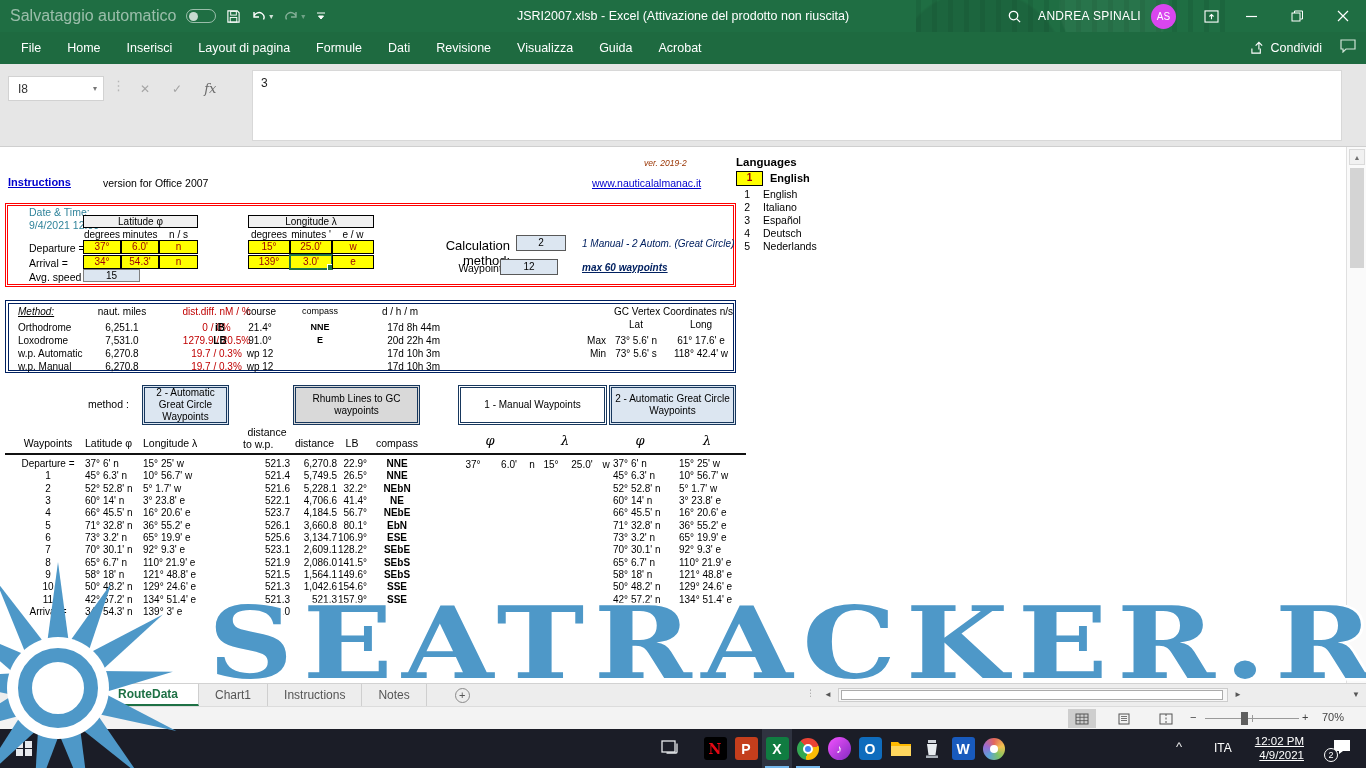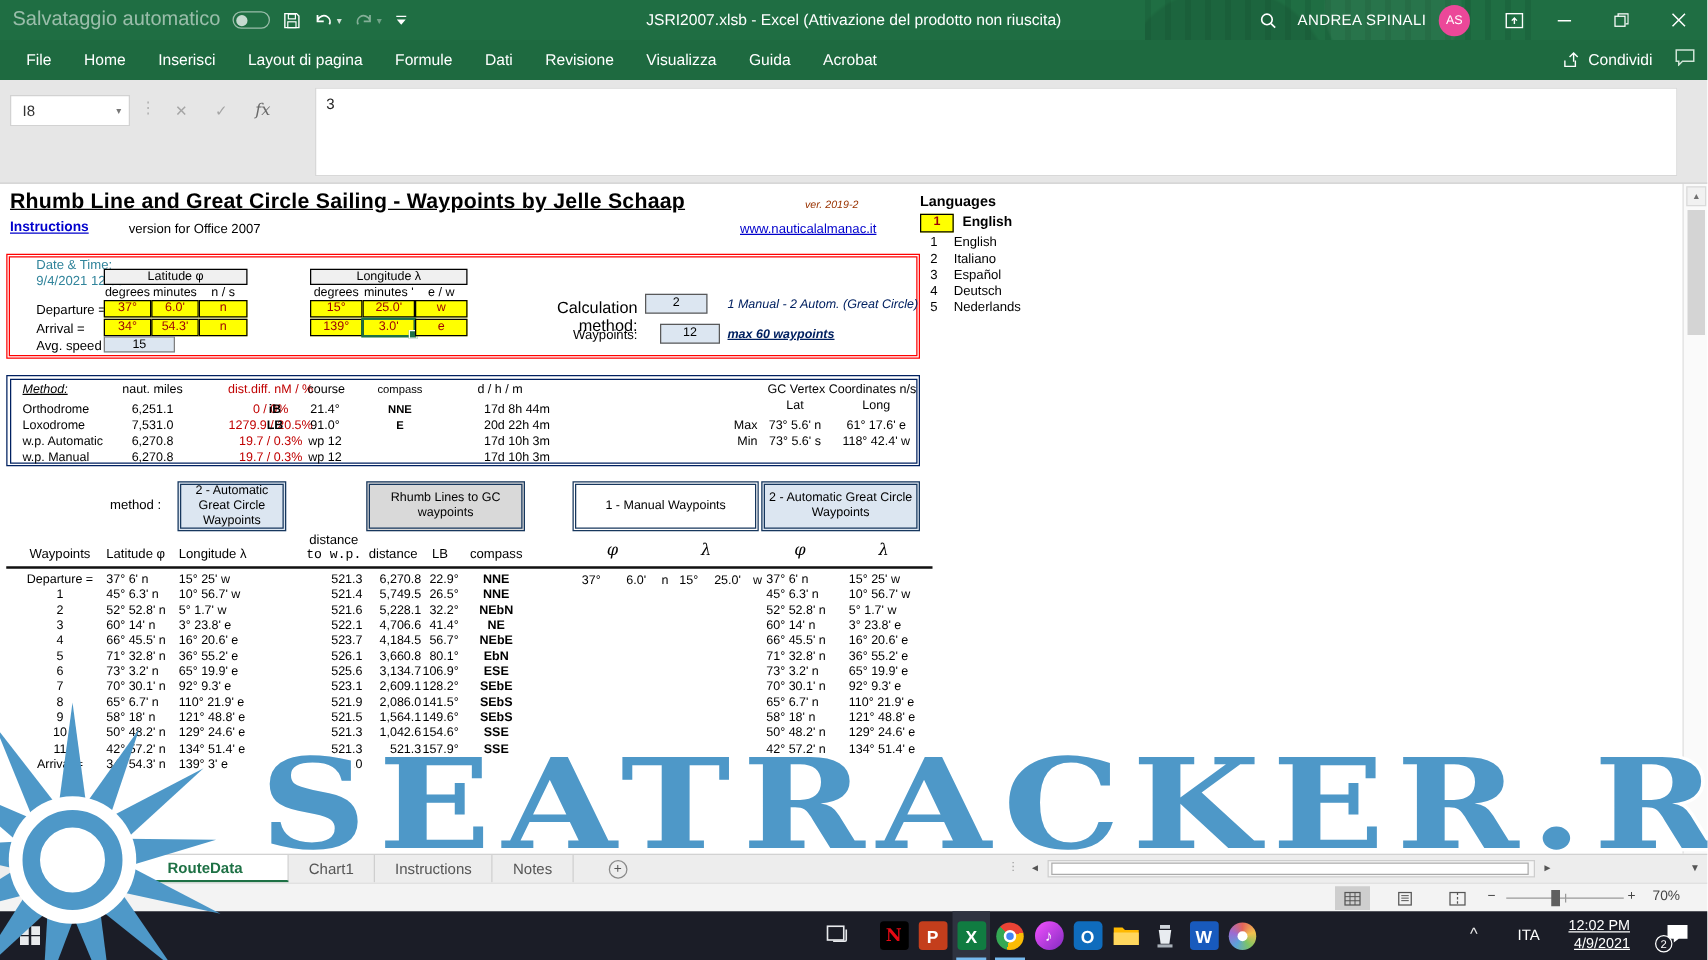--- a/index.html
+++ b/index.html
@@ -22,21 +22,21 @@
   .toggle::after { content:""; position:absolute; left:2px; top:1.5px; width:9px; height:9px; border-radius:50%;
     background:rgba(255,255,255,.75); }
   .qicon { display:flex; align-items:center; color:#fff; }
   .qicon.dim { opacity:.45; }
   .caret { font-size:8px; color:rgba(255,255,255,.8); margin-left:2px; }
   .tb-title { position:absolute; left:0; right:0; top:0; height:32px; display:flex; align-items:center;
     justify-content:center; color:#fff; font-size:12.5px; pointer-events:none; }
   .tb-right { position:absolute; right:0; top:0; height:32px; display:flex; align-items:center; }
   .tb-search { width:40px; height:32px; display:flex; align-items:center; justify-content:center; }
   .tb-user { color:#fff; font-size:12px; margin:0 10px 0 4px; letter-spacing:.3px; }
-  .avatar { width:25px; height:25px; border-radius:50%; background:#ec4899; color:#fff; font-size:10px;
+  .avatar { width:25px; height:25px; border-radius:50%; background:#d946ef; color:#fff; font-size:10px;
     display:flex; align-items:center; justify-content:center; margin-right:18px; }
   .winbtn { width:46px; height:32px; display:flex; align-items:center; justify-content:center; color:#fff; }
   .ribbondisp { width:34px; height:32px; display:flex; align-items:center; justify-content:center; color:#fff; }
 
   .rtabs { position:absolute; left:8px; top:0; height:32px; display:flex; align-items:center; }
   .rtab { color:#fff; font-size:12.5px; padding:0 13px; height:32px; display:flex; align-items:center; }
   .share-area { position:absolute; right:10px; top:0; height:32px; display:flex; align-items:center; gap:18px; color:#fff; }
   .share-lbl { font-size:12.5px; }
 
   
@@ -126,21 +126,21 @@
     color:#707070; font-size:7px; display:flex; align-items:center; justify-content:center; }
   .vs-thumb { position:absolute; left:3px; top:21px; width:14px; height:100px; background:#D4D4D4; }
 
   
   .tabsbar { position:absolute; left:0; top:683px; width:1366px; height:23px; background:#EDEDED;
     border-top:1px solid #D2D2D2; z-index:10; }
   .tnav { position:absolute; top:5px; color:#8a8a8a; font-size:9px; }
   .stabs { position:absolute; left:98px; top:0; height:22px; display:flex; align-items:stretch; }
   .stab { padding:0 16px; font-size:12px; color:#555; display:flex; align-items:center; border-right:1px solid #cfcfcf; }
   .stab.active { background:#fff; color:#1E7145; font-weight:bold; border-bottom:2.5px solid #1E7145;
-    border-right:1px solid #cfcfcf; padding:0 36px; }
+    border-right:1px solid #cfcfcf; padding:0 20px; }
   .addsheet { margin-left:28px; align-self:center; width:15px; height:15px; border:1px solid #8a8a8a; border-radius:50%;
     color:#555; font-size:11px; line-height:13px; text-align:center; }
   .hscroll-track { position:absolute; left:838px; top:4px; width:390px; height:14px; background:#F6F6F6;
     border:1px solid #CDCDCD; }
   .hscroll-thumb { position:absolute; left:2px; top:1px; width:382px; height:10px; background:#fff; border:1px solid #ABABAB; }
   .hs-arrow { position:absolute; top:4px; width:16px; height:14px; color:#555; font-size:8px; text-align:center; line-height:14px; }
   .hdots { position:absolute; left:806px; top:4px; color:#9a9a9a; font-size:9px; letter-spacing:1px; }
 
   
   .statusbar { position:absolute; left:0; top:706px; width:1366px; height:23px; background:#F3F3F3;
@@ -291,21 +291,20 @@
   <div class="fbtns">
     <span>✕</span>
     <span>✓</span>
     <span class="fx">fx</span>
   </div>
   <div class="finput">3</div>
 </div>
 
 <div class="sheet">
 
-  <div class="ws-title">Rhumb Line and Great Circle Sailing - Waypoints by Jelle Schaap</div>
   <div class="rev">ver. 2019-2</div>
 
   <div class="abs link" style="left:8px;top:29px;font-size:11px;font-weight:bold;">Instructions</div>
   <div class="abs" style="left:103px;top:30px;font-size:10.5px;">version for Office 2007</div>
   <div class="abs link" style="left:592px;top:30px;font-size:10.5px;">www.nauticalalmanac.it</div>
 
   <div class="lang-title">Languages</div>
   <div class="lang-sel">1</div>
   <div class="lang-selname">English</div>
   <div class="langlist">
@@ -367,21 +366,21 @@
   <span class="ycell" style="left:332px;top:108px;width:42px;">e</span>
 
   <span class="rowlbl" style="left:29px;top:124px;">Avg. speed</span>
   <span class="bcell" style="left:83px;top:122px;width:57px;height:13px;line-height:12px;">15</span>
 
   <span class="abs" style="left:396px;top:91px;width:114px;text-align:right;font-size:13px;">Calculation method:</span>
   <span class="bcell" style="left:516px;top:88px;width:50px;height:16px;line-height:14px;border:1.5px solid #595959;">2</span>
   <span class="abs navy-i" style="left:582px;top:91px;">1 Manual - 2 Autom. (Great Circle)</span>
 
   <span class="abs" style="left:396px;top:115px;width:114px;text-align:right;font-size:10.5px;">Waypoints:</span>
-  <span class="bcell" style="left:528px;top:112px;width:48px;height:16px;line-height:14px;border:1.5px solid #595959;">12</span>
+  <span class="bcell" style="left:500px;top:112px;width:58px;height:16px;line-height:14px;border:1.5px solid #595959;">12</span>
   <span class="abs navy-i" style="left:582px;top:115px;text-decoration:underline;font-weight:bold;">max 60 waypoints</span>
 
   <div class="dbox-navy" style="left:5px;top:153px;width:731px;height:73px;"></div>
   <span class="mh" style="left:18px;top:159px;font-style:italic;text-decoration:underline;">Method:</span>
   <span class="mh" style="left:90px;top:159px;width:64px;text-align:center;">naut. miles</span>
   <span class="mh" style="left:165px;top:159px;width:103px;text-align:center;color:#C00000;">dist.diff. nM / %</span>
   <span class="mh" style="left:234px;top:159px;width:52px;text-align:center;"></span>
   <span class="mh" style="left:236px;top:159px;width:50px;text-align:center;">course</span>
   <span class="mh" style="left:290px;top:159px;width:60px;text-align:center;font-size:9px;">compass</span>
   <span class="mh" style="left:360px;top:159px;width:80px;text-align:center;">d / h / m</span>
@@ -441,21 +440,21 @@
   <span class="abs" style="left:88px;top:251px;font-size:10.5px;">method :</span>
   <div class="wbtn" style="left:142px;top:238px;width:87px;background:#DCE6F1;">2 - Automatic Great Circle Waypoints</div>
   <div class="wbtn" style="left:293px;top:238px;width:127px;background:#D9D9D9;">Rhumb Lines to GC waypoints</div>
   <div class="wbtn" style="left:458px;top:238px;width:149px;background:#FFFFFF;">1 - Manual Waypoints</div>
   <div class="wbtn" style="left:609px;top:238px;width:127px;background:#DCE6F1;">2 - Automatic Great Circle Waypoints</div>
 
   <span class="wph" style="left:8px;top:290px;width:80px;text-align:center;">Waypoints</span>
   <span class="wph" style="left:85px;top:290px;">Latitude φ</span>
   <span class="wph" style="left:143px;top:290px;">Longitude λ</span>
   <span class="wph" style="left:243px;top:279px;width:48px;text-align:center;">distance</span>
-  <span class="wph" style="left:243px;top:291px;width:48px;text-align:center;font-family:Liberation Mono, monospace;">to w.p.</span>
+  <span class="wph" style="left:243px;top:291px;width:48px;text-align:left;">to w.p.</span>
   <span class="wph" style="left:292px;top:290px;width:45px;text-align:center;">distance</span>
   <span class="wph" style="left:337px;top:290px;width:30px;text-align:center;">LB</span>
   <span class="wph" style="left:370px;top:290px;width:54px;text-align:center;">compass</span>
   <span class="wph greek" style="left:465px;top:286px;width:50px;text-align:center;">φ</span>
   <span class="wph greek" style="left:540px;top:286px;width:50px;text-align:center;">λ</span>
   <span class="wph greek" style="left:613px;top:286px;width:54px;text-align:center;">φ</span>
   <span class="wph greek" style="left:679px;top:286px;width:56px;text-align:center;">λ</span>
   <div class="rule" style="left:5px;top:306px;width:741px;height:2px;"></div>
 
   <span class="mwp" style="left:458px;width:30px;">37°</span>

